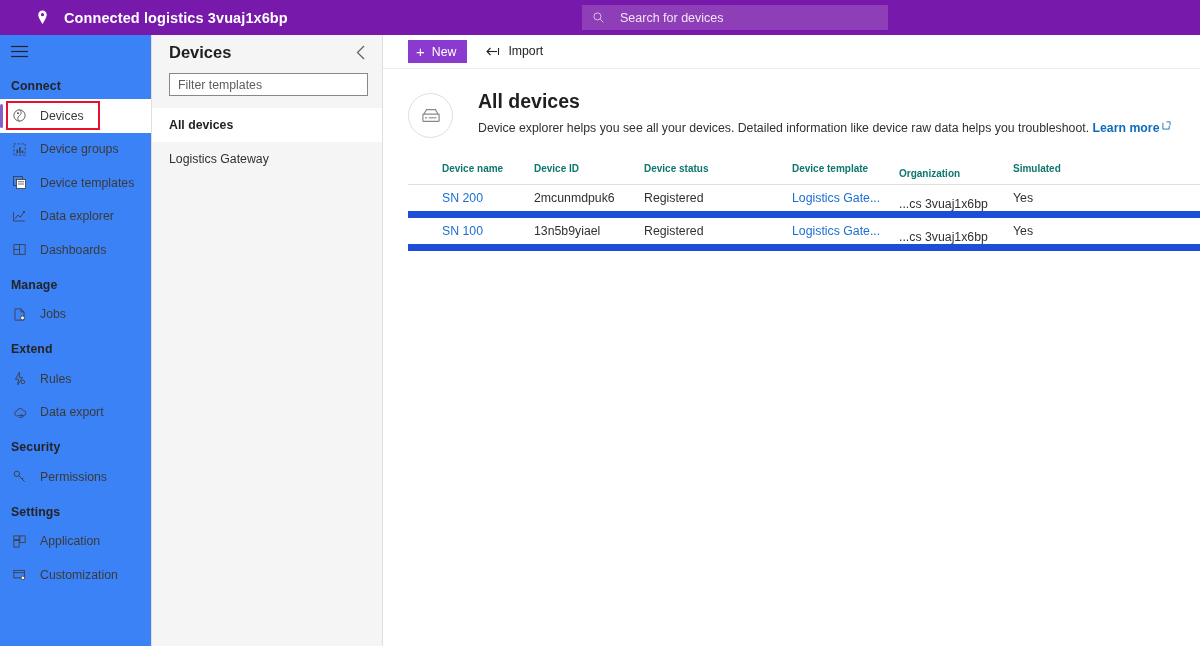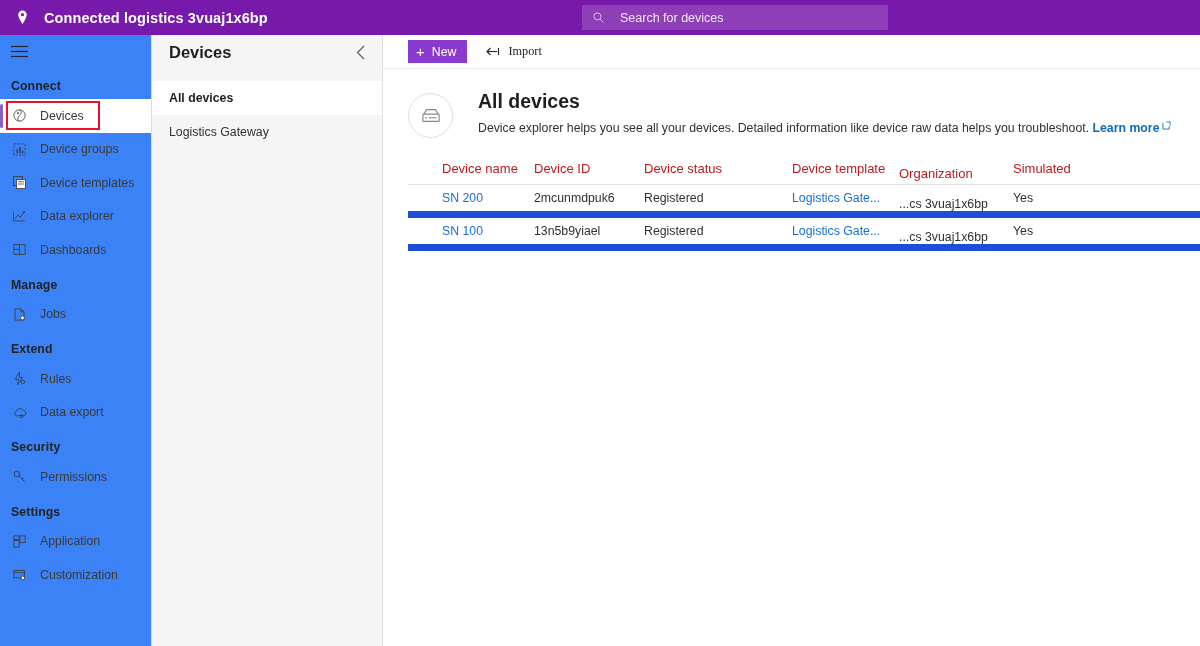--- a/index.html
+++ b/index.html
@@ -11,21 +11,21 @@
     font-family: "Liberation Sans", sans-serif;
     color: #242424;
     -webkit-font-smoothing: antialiased;
   }
 
   
   .topbar {
     position: absolute; left: 0; top: 0;
     width: 1200px; height: 35px;
     background: #7719aa;
-    display: flex; align-items: center;
+    display: flex; align-items: center; padding-left: 20px;
   }
   .topbar-logo {
     width: 44px; height: 35px;
     display: flex; align-items: center; justify-content: center;
   }
   .topbar-title {
     color: #ffffff;
     font-size: 14.5px;
     font-weight: bold;
     letter-spacing: .1px;
@@ -124,43 +124,43 @@
     padding-left: 25px; border-bottom: 1px solid #edebe9;
   }
   .btn-new {
     height: 23px; background: #8b3ad0; color: #ffffff;
     display: flex; align-items: center; padding: 0 11px 0 8px;
     font-size: 12.3px; cursor: pointer; border: none;
     font-family: "Liberation Sans", sans-serif;
   }
   .btn-new .plus { font-size: 15px; line-height: 1; margin-right: 7px; font-weight: 300; }
   .btn-import {
-    display: flex; align-items: flex-end; margin-left: 19px;
-    font-size: 12.3px; color: #242424; cursor: pointer; font-family: Liberation Serif, serif;
+    display: flex; align-items: flex-start; margin-left: 19px;
+    font-size: 12.3px; color: #242424; cursor: pointer;
   }
   .btn-import .iico { width: 15px; height: 15px; margin-right: 7px; display:flex;align-items:center;justify-content:center; }
 
   .page-head { display: flex; padding: 22px 0 0 25px; }
   .page-head-icon {
     width: 45px; height: 45px; border-radius: 50%;
     border: 1px solid #e1dfdd; background: #ffffff;
     display: flex; align-items: center; justify-content: center;
     flex: 0 0 45px; margin-top: 2px;
   }
   .page-head-text { margin-left: 25px; }
   .page-title { font-size: 19.5px; font-weight: bold; color: #201f1e; line-height: 1.1; }
   .page-desc { font-size: 12.3px; color: #323130; margin-top: 9px; }
   .page-desc .learn { color: #0f6cbd; font-weight: bold; cursor: pointer; }
   .page-desc .extlink { display:inline-block; width:9px; height:9px; margin-left:3px; position: relative; top:-2px; }
 
   
   .table { position: absolute; left: 25px; top: 117px; width: 792px; }
   .trow { display: flex; align-items: center; height: 32px; }
   .thead { border-bottom: 1px solid #e1dfdd; height: 33px; }
-  .thead .cell { font-size: 13px; font-weight: normal; color: #b91c1c; }
+  .thead .cell { font-size: 10px; font-weight: bold; color: #0f766e; }
   .tbody .trow { height: 33px; border-bottom: 7px solid #1d4ed8; }
   .cell { font-size: 12.3px; color: #323130; padding-left: 8px; white-space: nowrap; overflow: hidden; }
   .c0 { width: 118px; padding-left: 34px; }
   .c1 { width: 110px; }
   .c2 { width: 148px; }
   .c3 { width: 107px; }
   .c4 { width: 114px; margin-top: 11px; }
   .c5 { width: 100px; }
   .link { color: #1a6fd4; cursor: pointer; }
 </style>
@@ -334,20 +334,23 @@
 </div>
 
 <div class="tpanel">
   <div class="tpanel-head">
     <span class="tpanel-title">Devices</span>
     <span class="collapse-btn">
       <svg width="11" height="15" viewBox="0 0 11 15">
           <polyline points="8,1 1.5,7.5 8,14" fill="none" stroke="#605e5c" stroke-width="1.2"></polyline>
         </svg>
     </span>
+  </div>
+  <div class="filter-wrap">
+    <input class="filter-input" type="text" placeholder="Filter templates" style="">
   </div>
   <div class="tlist">
     <div class="tlist-item selected">
       <span>All devices</span>
     </div>
     <div class="tlist-item">
       <span>Logistics Gateway</span>
     </div>
   </div>
 </div>

